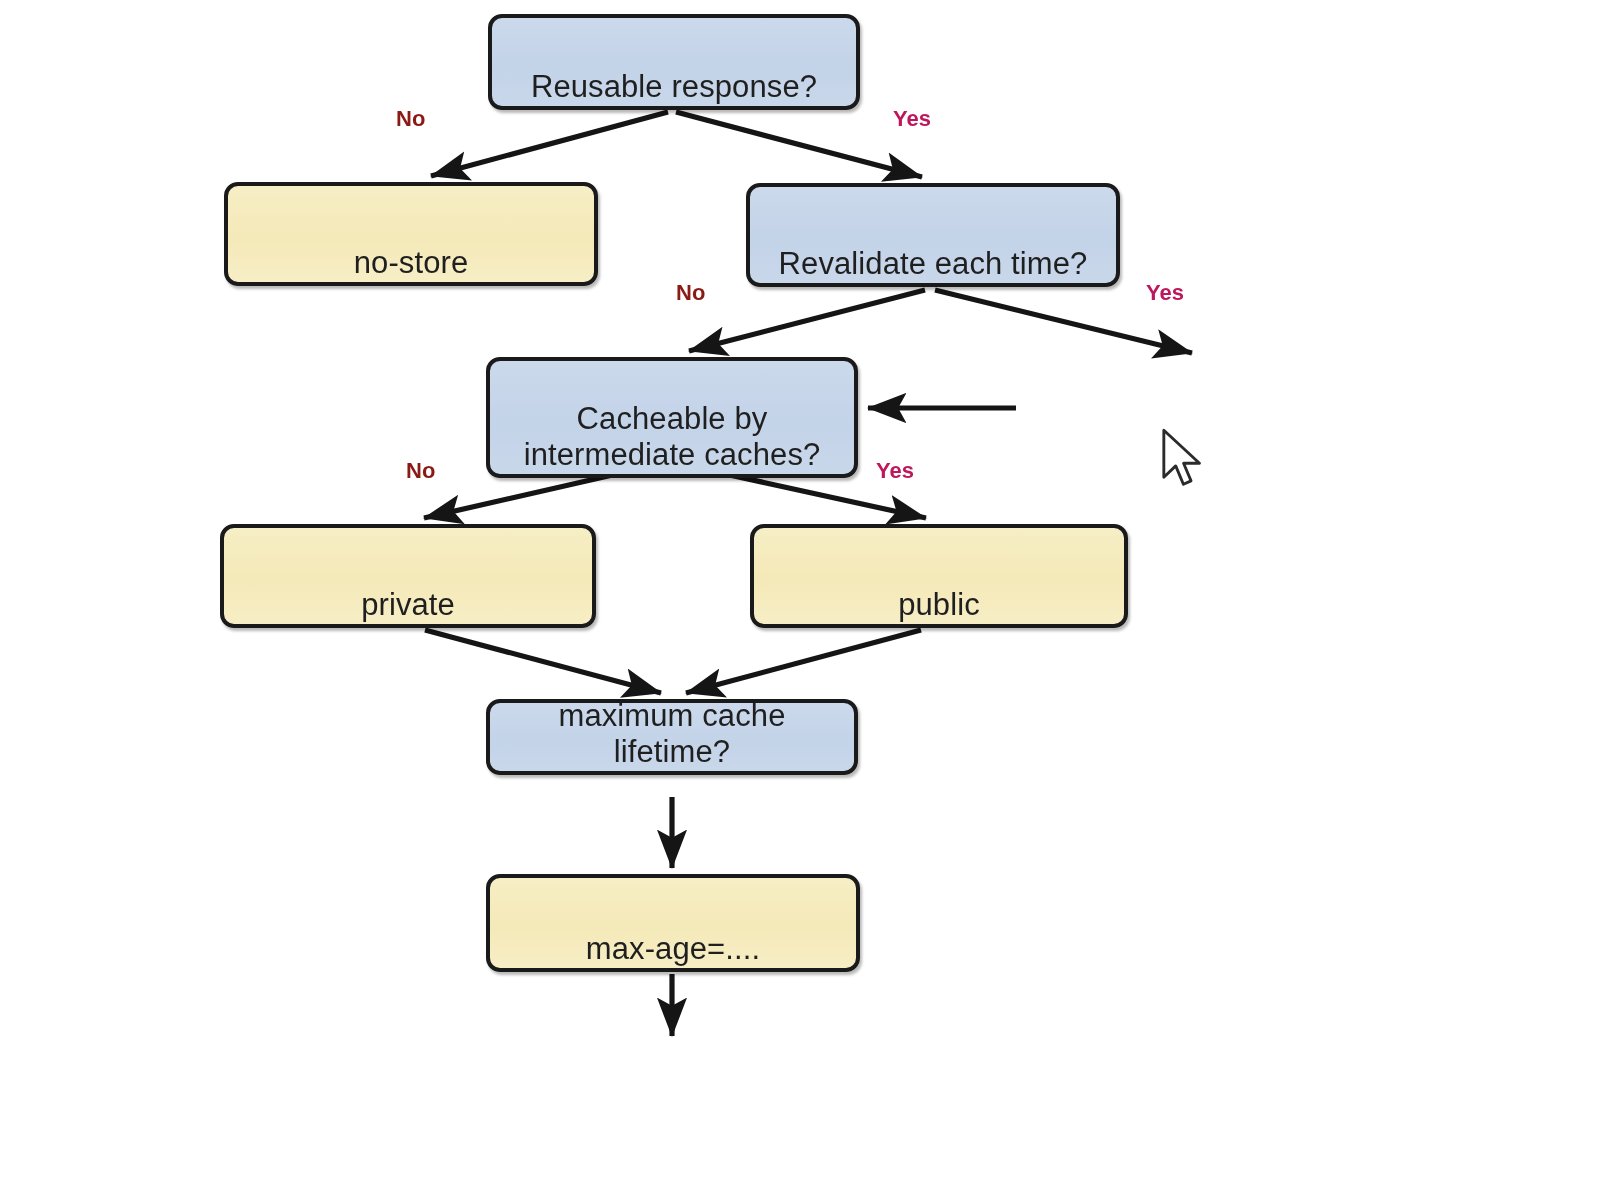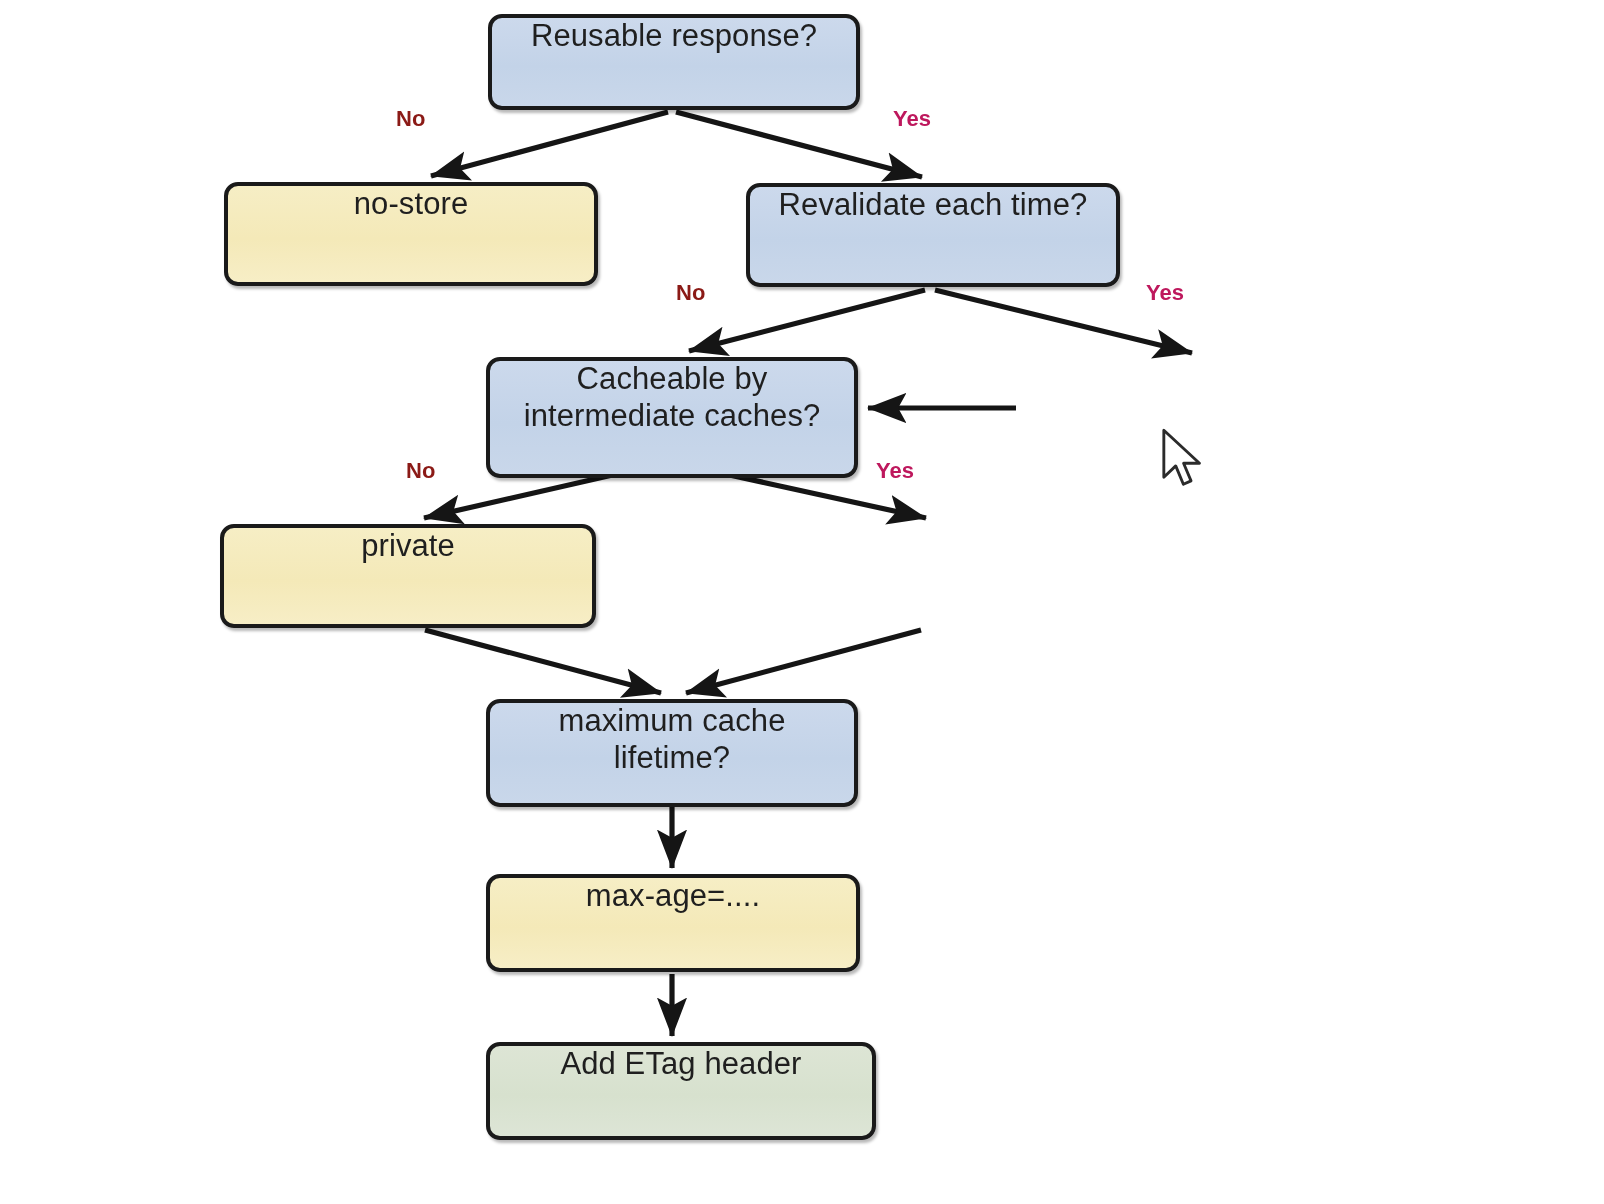--- a/index.html
+++ b/index.html
@@ -23,21 +23,21 @@
     width: 1604px;
     height: 1204px;
     pointer-events: none;
   }
   .node {
     position: absolute;
     box-sizing: border-box;
     border: 4px solid #1a1a1a;
     border-radius: 14px;
     display: flex;
-    align-items: flex-start;
+    align-items: flex-end;
     justify-content: center;
     text-align: center;
     color: #1f1f1f;
     font-size: 31px;
     line-height: 1.18;
     letter-spacing: 0.1px;
     box-shadow: 2px 3px 3px rgba(0,0,0,0.28);
   }
   .node .node-label { display: block; padding: 0 10px; }
   .node.decision {
@@ -105,32 +105,32 @@
 
   <div class="node decision" style="left:486px; top:357px; width:372px; height:121px;">
     <span class="node-label">Cacheable by<br>intermediate caches?</span>
   </div>
 
 
   <div class="node directive" style="left:220px; top:524px; width:376px; height:104px;">
     <span class="node-label">private</span>
   </div>
 
+  <div class="node directive" style="left:750px; top:524px; width:378px; height:104px;">
+    <span class="node-label">public</span>
+  </div>
 
-  <div class="node decision" style="left:486px; top:699px; width:372px; height:108px;">
+  <div class="node decision" style="left:486px; top:699px; width:372px; height:76px;">
     <span class="node-label">maximum cache<br>lifetime?</span>
   </div>
 
   <div class="node directive" style="left:486px; top:874px; width:374px; height:98px;">
     <span class="node-label">max-age=....</span>
   </div>
 
-  <div class="node action" style="left:486px; top:1042px; width:390px; height:98px;">
-    <span class="node-label">Add ETag header</span>
-  </div>
 
   <div class="edge-label no" style="left:396px;  top:106px;">No</div>
   <div class="edge-label yes" style="left:893px;  top:106px;">Yes</div>
   <div class="edge-label no" style="left:676px;  top:280px;">No</div>
   <div class="edge-label yes" style="left:1146px; top:280px;">Yes</div>
   <div class="edge-label no" style="left:406px;  top:458px;">No</div>
   <div class="edge-label yes" style="left:876px;  top:458px;">Yes</div>
 
   <svg id="cursor" style="left:1160px; top:428px;" viewBox="0 0 24 32" xmlns="http://www.w3.org/2000/svg">
     <path d="M2,1 L2,25.5 L8.2,19.6 L12.2,29.2 L16.2,27.4 L12.3,18.2 L20.6,18.2 Z" fill="#ffffff" stroke="#2b2b2b" stroke-width="1.5" stroke-linejoin="round"></path>

